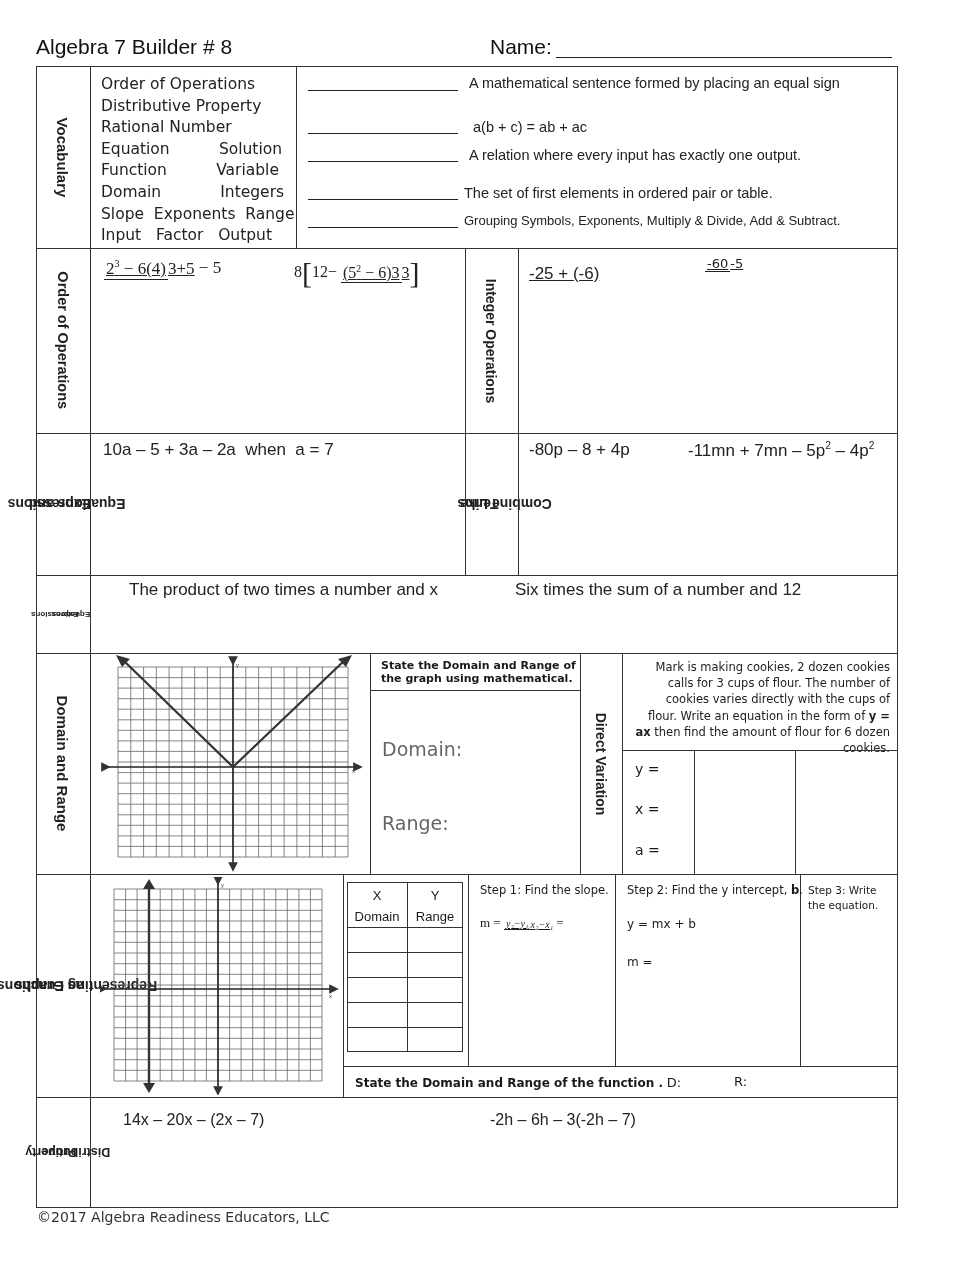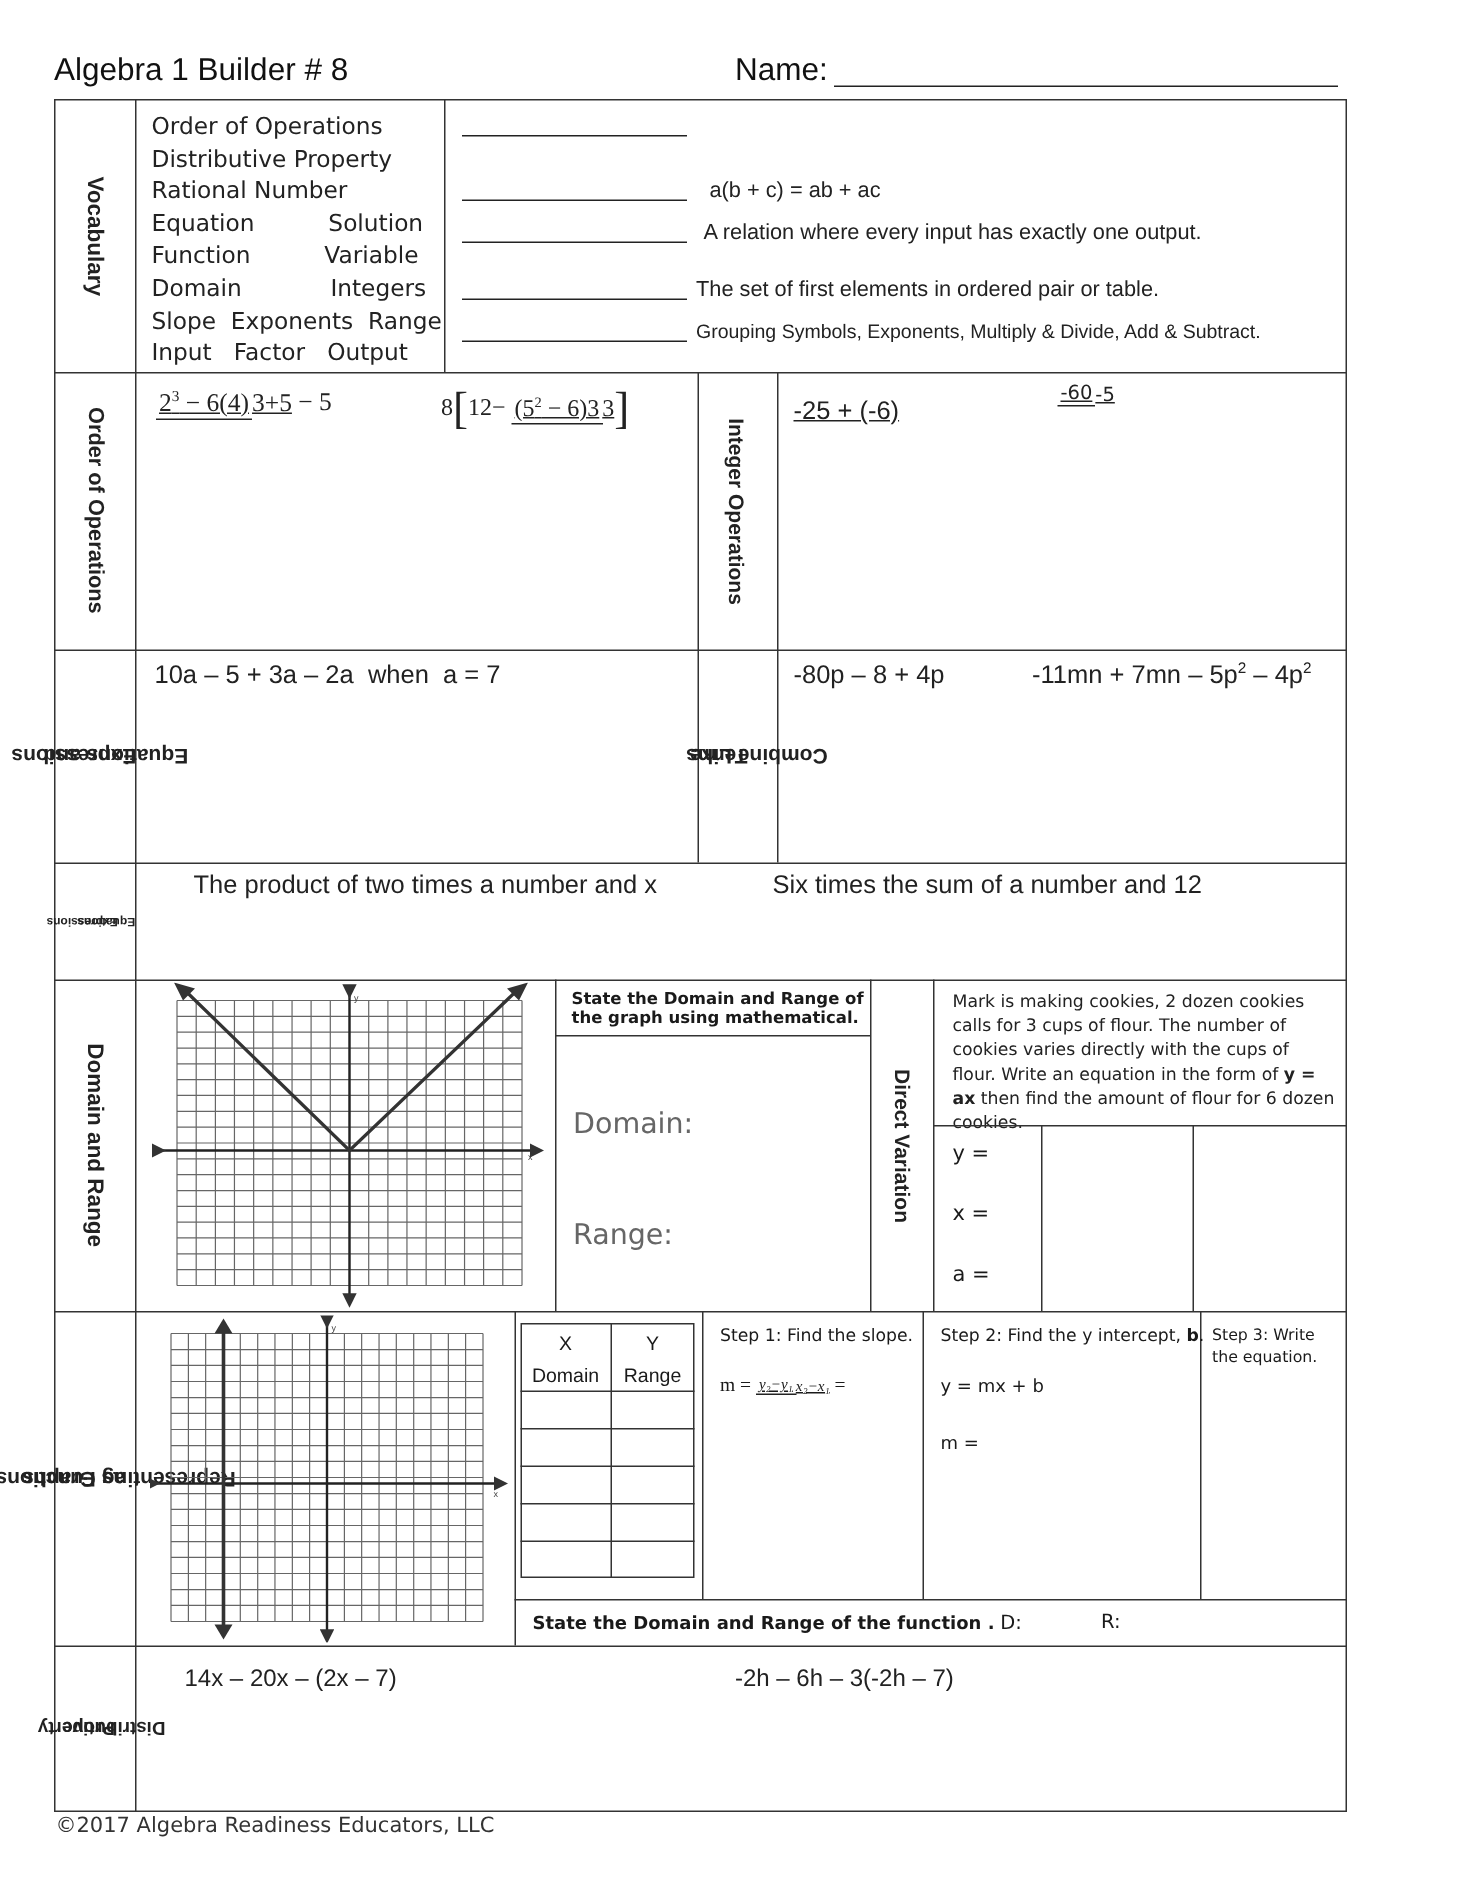--- a/index.html
+++ b/index.html
@@ -22,21 +22,21 @@
   .frac { display:inline-flex; flex-direction:row; align-items:center; vertical-align:middle;text-decoration:underline; }
   .frac .num { border-bottom:1px solid #222; padding:0 2px; }
   .expr { position:absolute; font-size:17px; white-space:nowrap; color:#222; }
   .small { font-size:11.5px; line-height:16px; color:#222; }
   sup { font-size:60%; }
   .tbl-cell { position:absolute; border:1px solid #333; box-sizing:border-box; }
 </style>
 </head>
 <body>
 
-<div class="abs title">Algebra 1 Builder # 8</div>
+<div class="abs title">Algebra 7 Builder # 8</div>
 <div class="abs name-label">Name:</div>
 <div class="abs name-line"></div>
 
 <div class="box" style="left:36px; top:66px; width:862px; height:1142px;"></div>
 
 <div class="hline" style="left:36px; top:248px; width:862px;"></div>
 <div class="hline" style="left:36px; top:433px; width:862px;"></div>
 <div class="hline" style="left:36px; top:575px; width:862px;"></div>
 <div class="hline" style="left:36px; top:653px; width:862px;"></div>
 <div class="hline" style="left:36px; top:874px; width:862px;"></div>
@@ -54,20 +54,21 @@
   <div>Rational Number</div>
   <div>Equation          Solution</div>
   <div>Function          Variable</div>
   <div>Domain            Integers</div>
   <div>Slope  Exponents  Range</div>
   <div>Input   Factor   Output</div>
 </div>
 
 <div class="blank" style="left:308px; top:90px;"></div>
 <div class="def" style="left:469px; top:75px;">
+  <div>A mathematical sentence formed by placing an equal sign</div>
 </div>
 <div class="blank" style="left:308px; top:133px;"></div>
 <div class="def" style="left:473px; top:119px;">a(b + c) = ab + ac</div>
 <div class="blank" style="left:308px; top:161px;"></div>
 <div class="def" style="left:469px; top:147px;">A relation where every input has exactly one output.</div>
 <div class="blank" style="left:308px; top:199px;"></div>
 <div class="def" style="left:464px; top:185px;">The set of first elements in ordered pair or table.</div>
 <div class="blank" style="left:308px; top:227px;"></div>
 <div class="def" style="left:464px; top:213px; font-size:13px;">Grouping Symbols, Exponents, Multiply &amp; Divide, Add &amp; Subtract.</div>
 
@@ -188,21 +189,21 @@
 </svg>
 
 <div class="abs cal" style="left:381px; top:659px; width:195px; font-size:11px; font-weight:bold; line-height:13px;">State the Domain and Range of the graph using mathematical.</div>
 <div class="hline" style="left:370px; top:690px; width:210px;"></div>
 <div class="abs cal" style="left:382px; top:738px; font-size:19px; color:#666;">Domain:</div>
 <div class="abs cal" style="left:382px; top:812px; font-size:19px; color:#666;">Range:</div>
 
 <div class="vlabel" style="left:580px; top:653px; width:42px; height:221px;">
   <span style="font-size:14px;">Direct Variation</span>
 </div>
-<div class="abs cal small" style="left:635px; top:659px; width:255px; font-size:11.5px; line-height:16.2px;">
+<div class="abs cal small" style="left:635px; top:659px; width:255px; font-size:11.5px; line-height:16.2px;text-align:right;">
   <span>Mark  is making cookies, 2 dozen cookies calls for 3 cups of flour. The number of cookies varies directly with the cups of flour. Write an equation in the form of </span><b>y = ax</b><span> then find the amount of flour for 6 dozen cookies.</span>
 </div>
 <div class="hline" style="left:622px; top:750px; width:276px;"></div>
 <div class="vline" style="left:694px; top:750px; height:124px;"></div>
 <div class="vline" style="left:795px; top:750px; height:124px;"></div>
 <div class="abs cal" style="left:635px; top:761px; font-size:14px;">y =</div>
 <div class="abs cal" style="left:635px; top:801px; font-size:14px;">x =</div>
 <div class="abs cal" style="left:635px; top:842px; font-size:14px;">a =</div>
 
 <div class="vlabel" style="left:36px; top:874px; width:54px; height:223px;">

